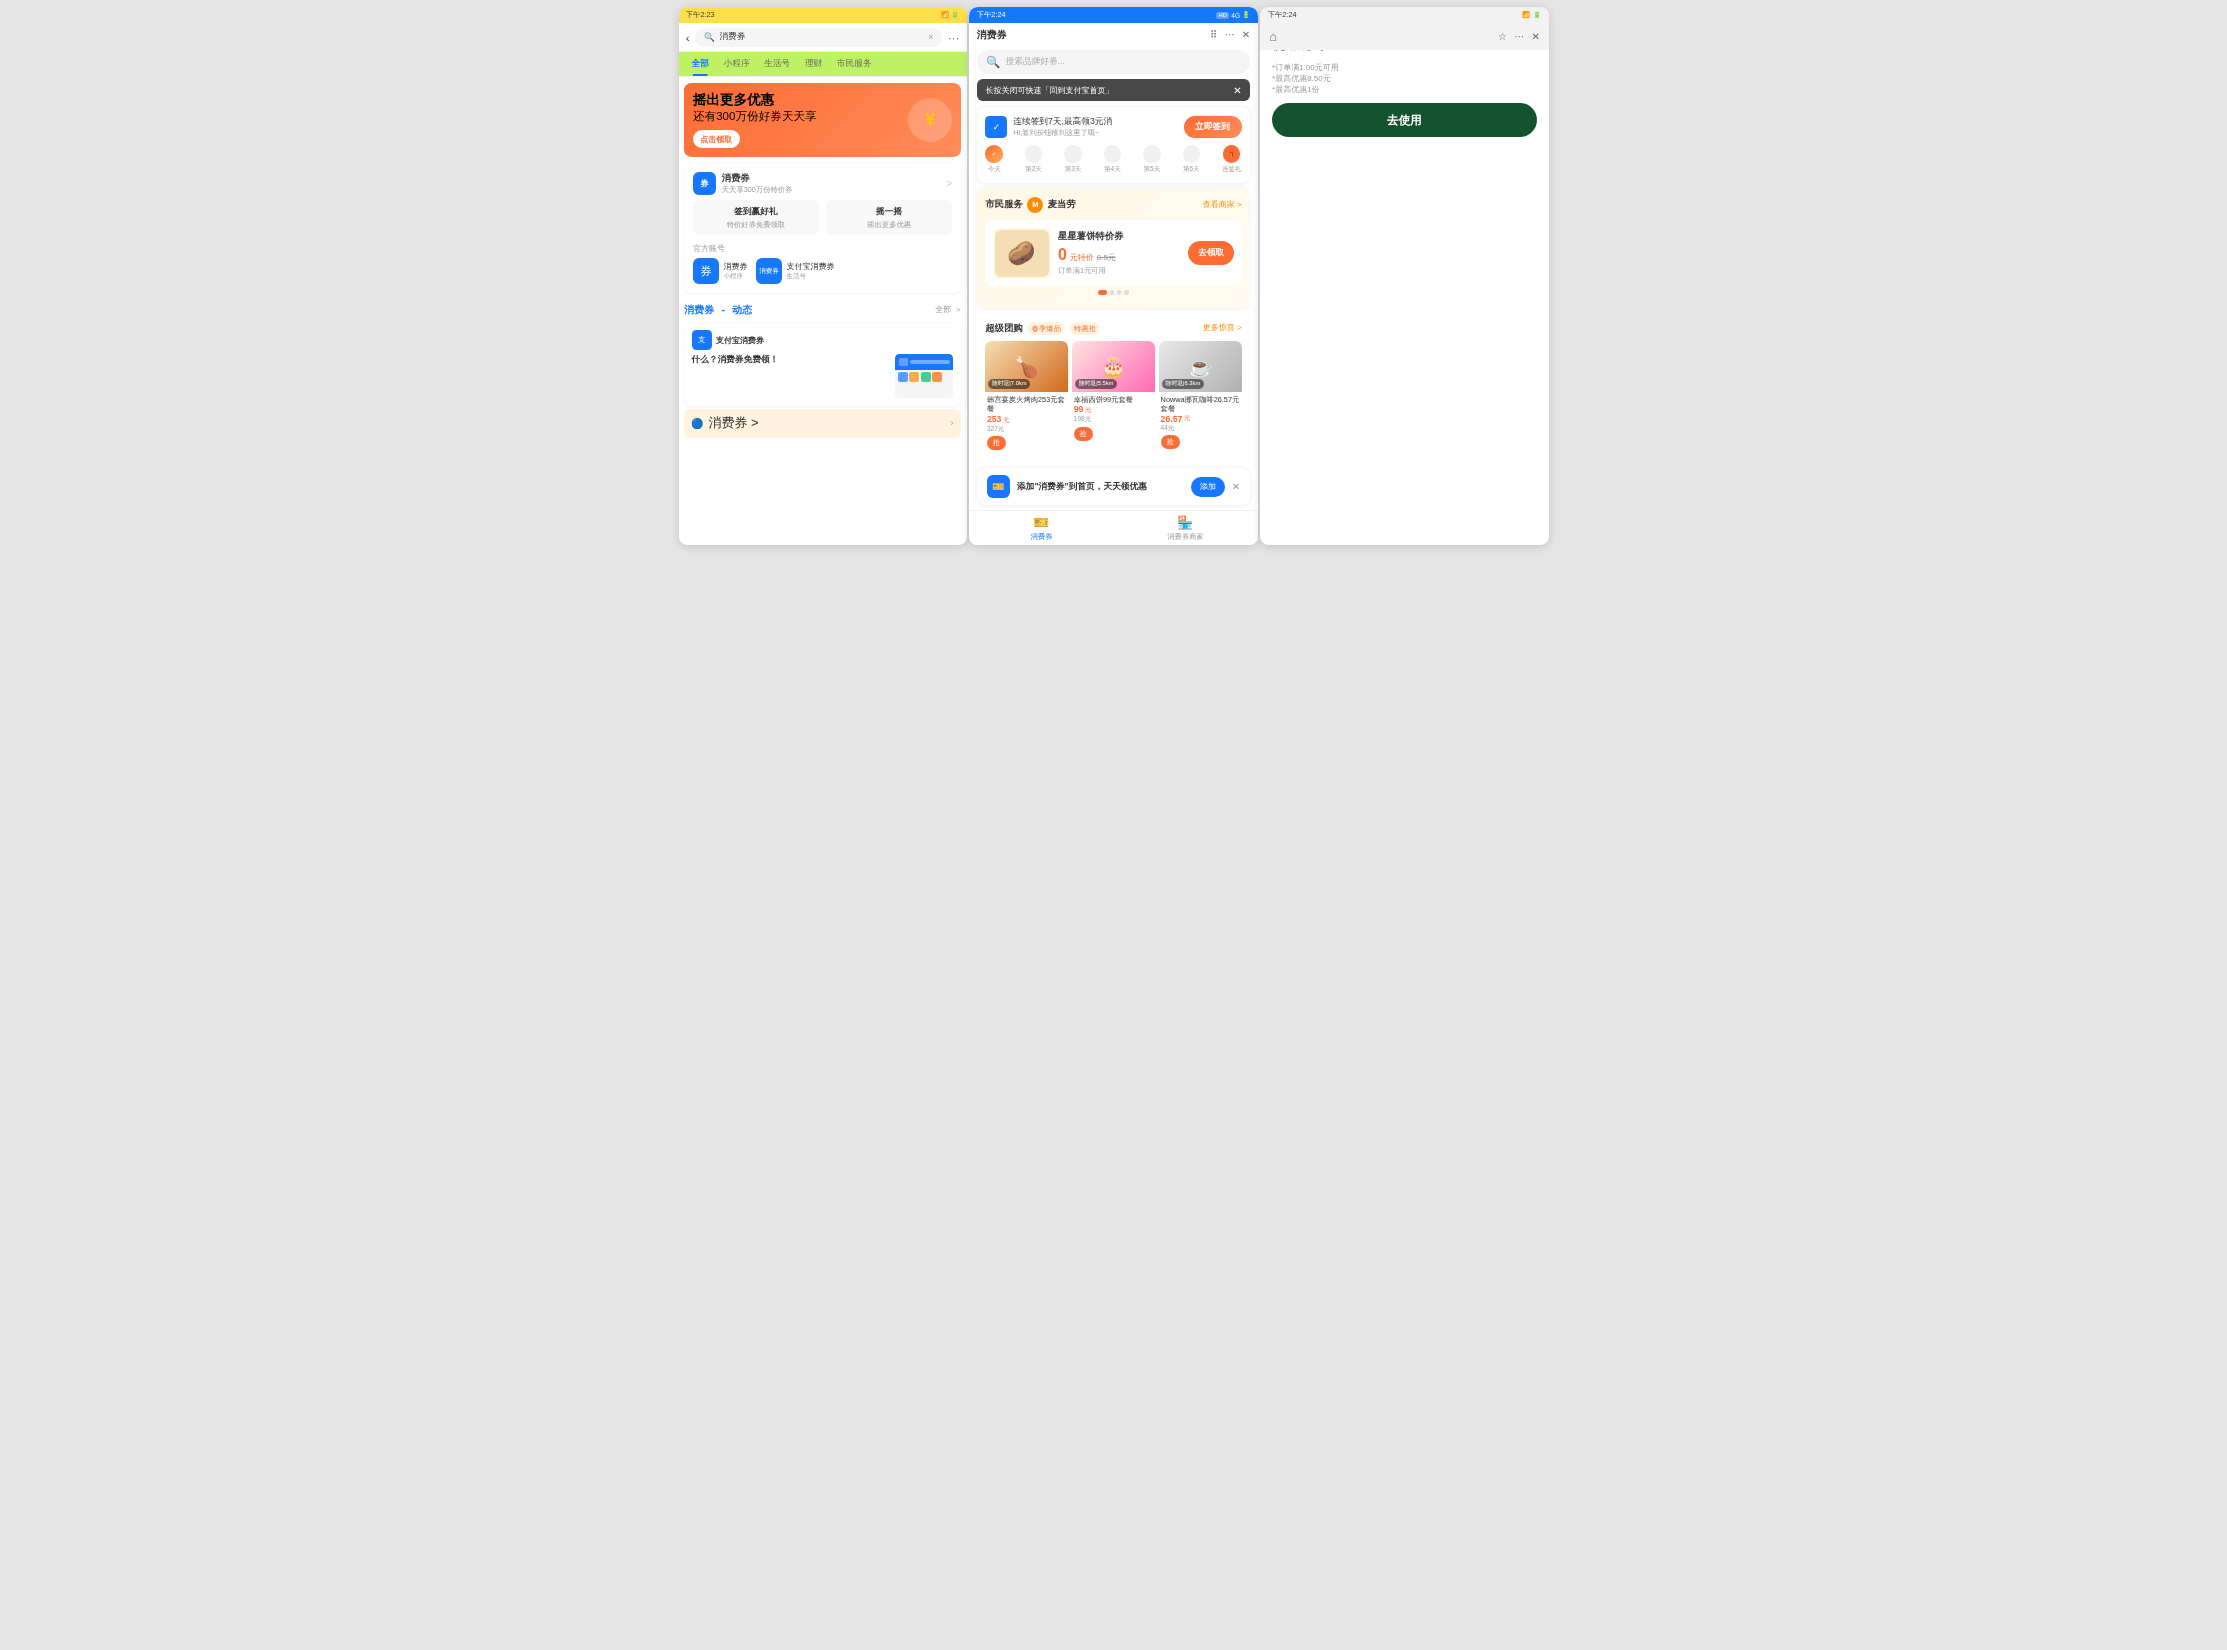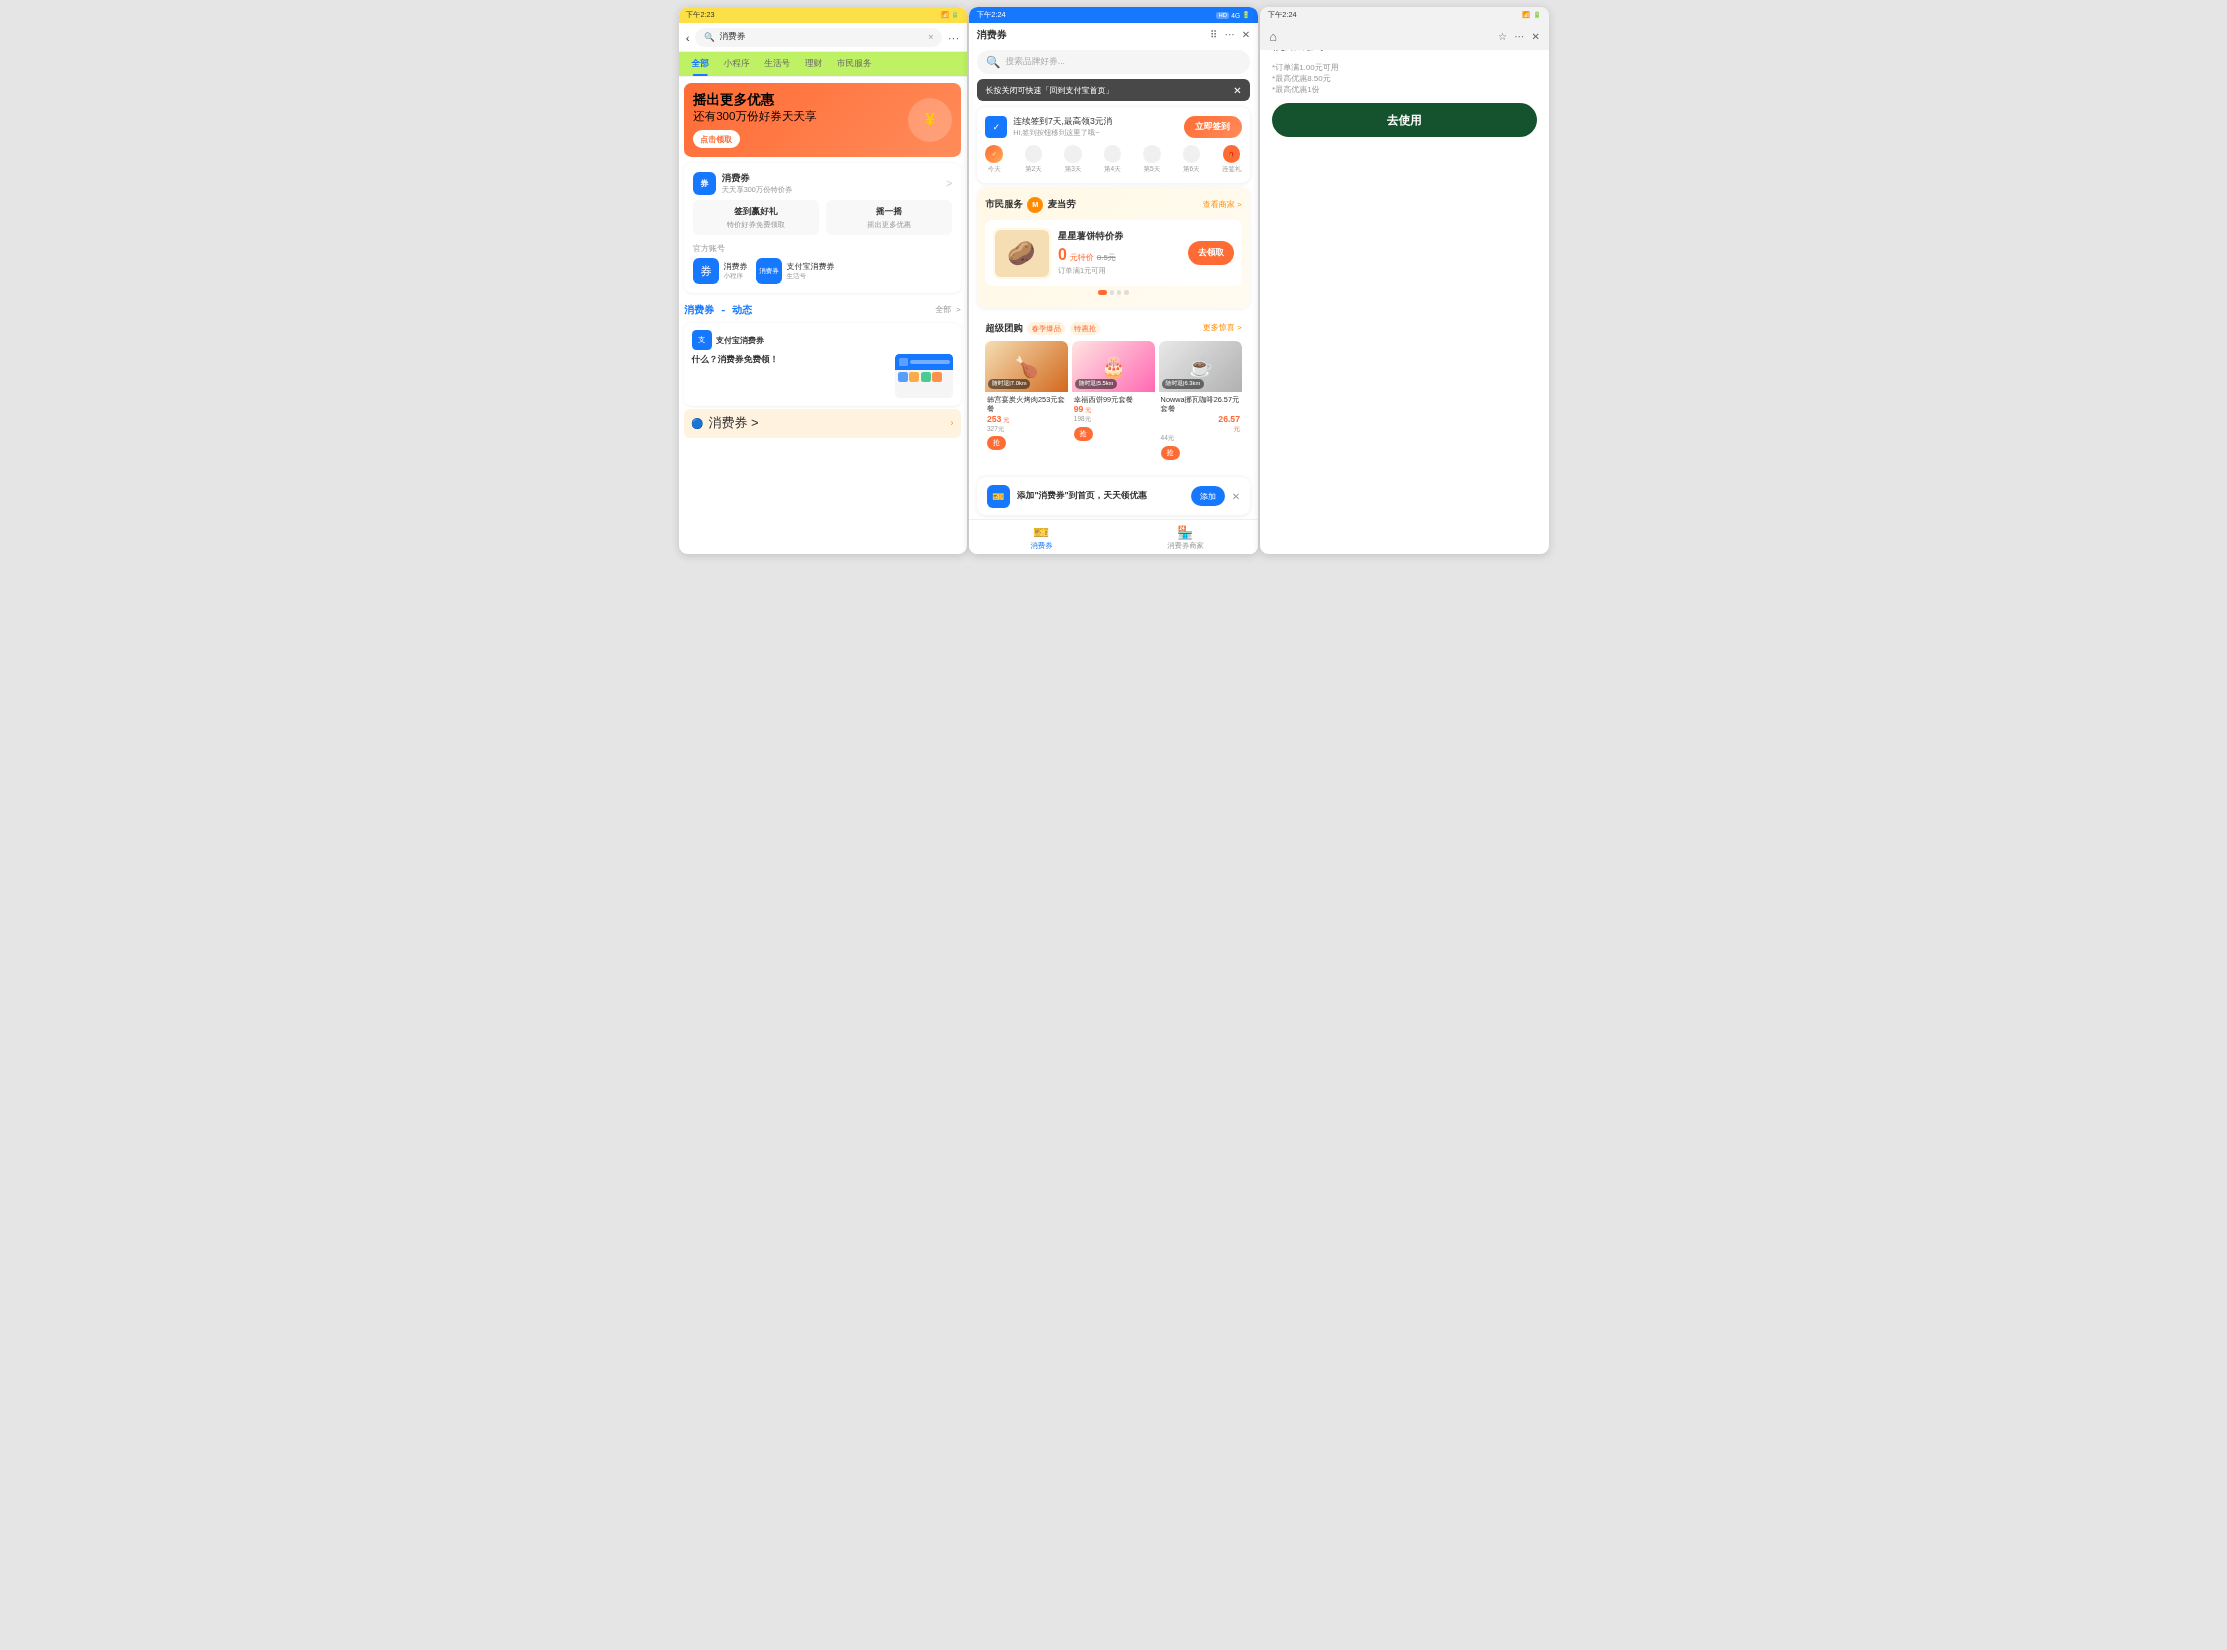--- a/index.html
+++ b/index.html
@@ -893,21 +893,21 @@
             <div class="p2-product-grab">抢</div>
           </div>
         </div>
         <div class="p2-product-item">
           <div class="p2-product-img bottle">
             ☕
             <div class="p2-distance-badge">随时退|6.3km</div>
           </div>
           <div class="p2-product-info">
             <div class="p2-product-name">Nowwa挪瓦咖啡26.57元套餐</div>
-            <div style="display:flex;align-items:flex-end;gap:1.5px;flex-direction:column;">
+            <div style="display:flex;align-items:flex-start;gap:1.5px;">
               <span class="p2-product-price">26.57</span>
               <span style="font-size:6.5px;color:#ff6b35;">元</span>
             </div>
             <div class="p2-product-orig">44元</div>
             <div class="p2-product-grab">抢</div>
           </div>
         </div>
       </div>
     </div>
 

